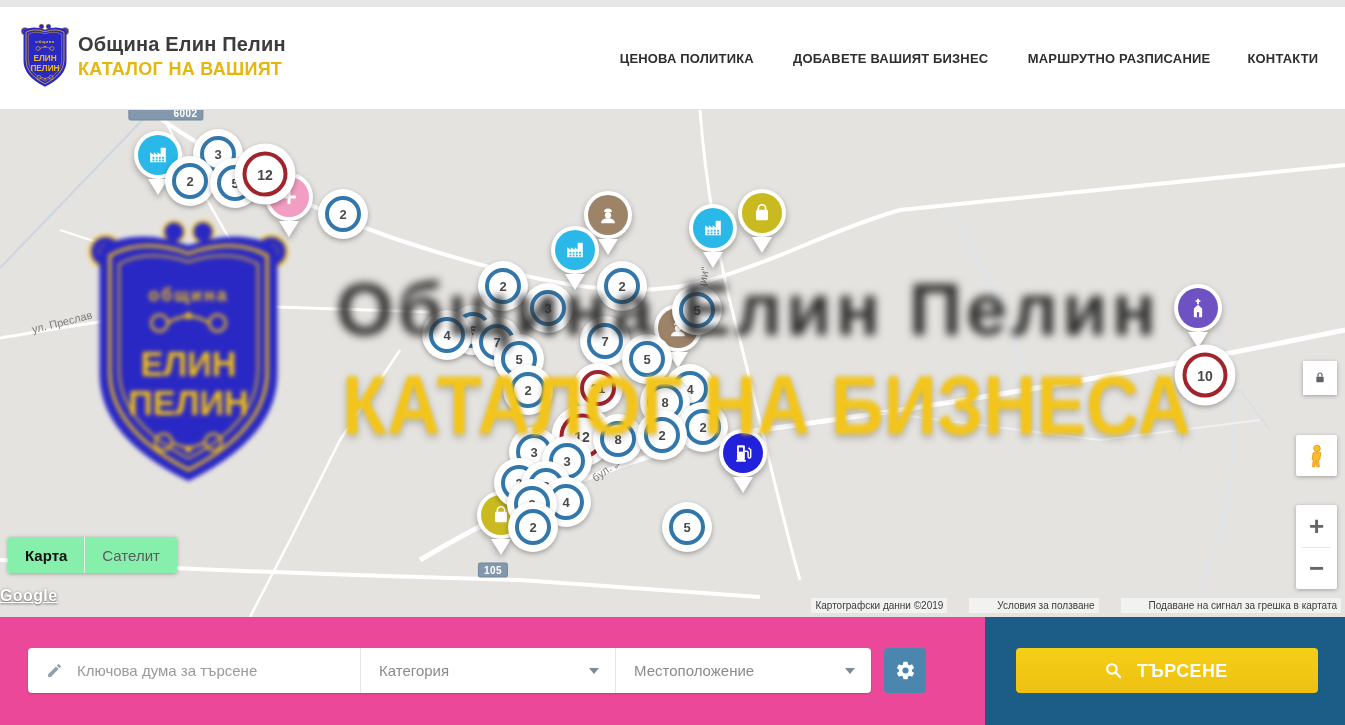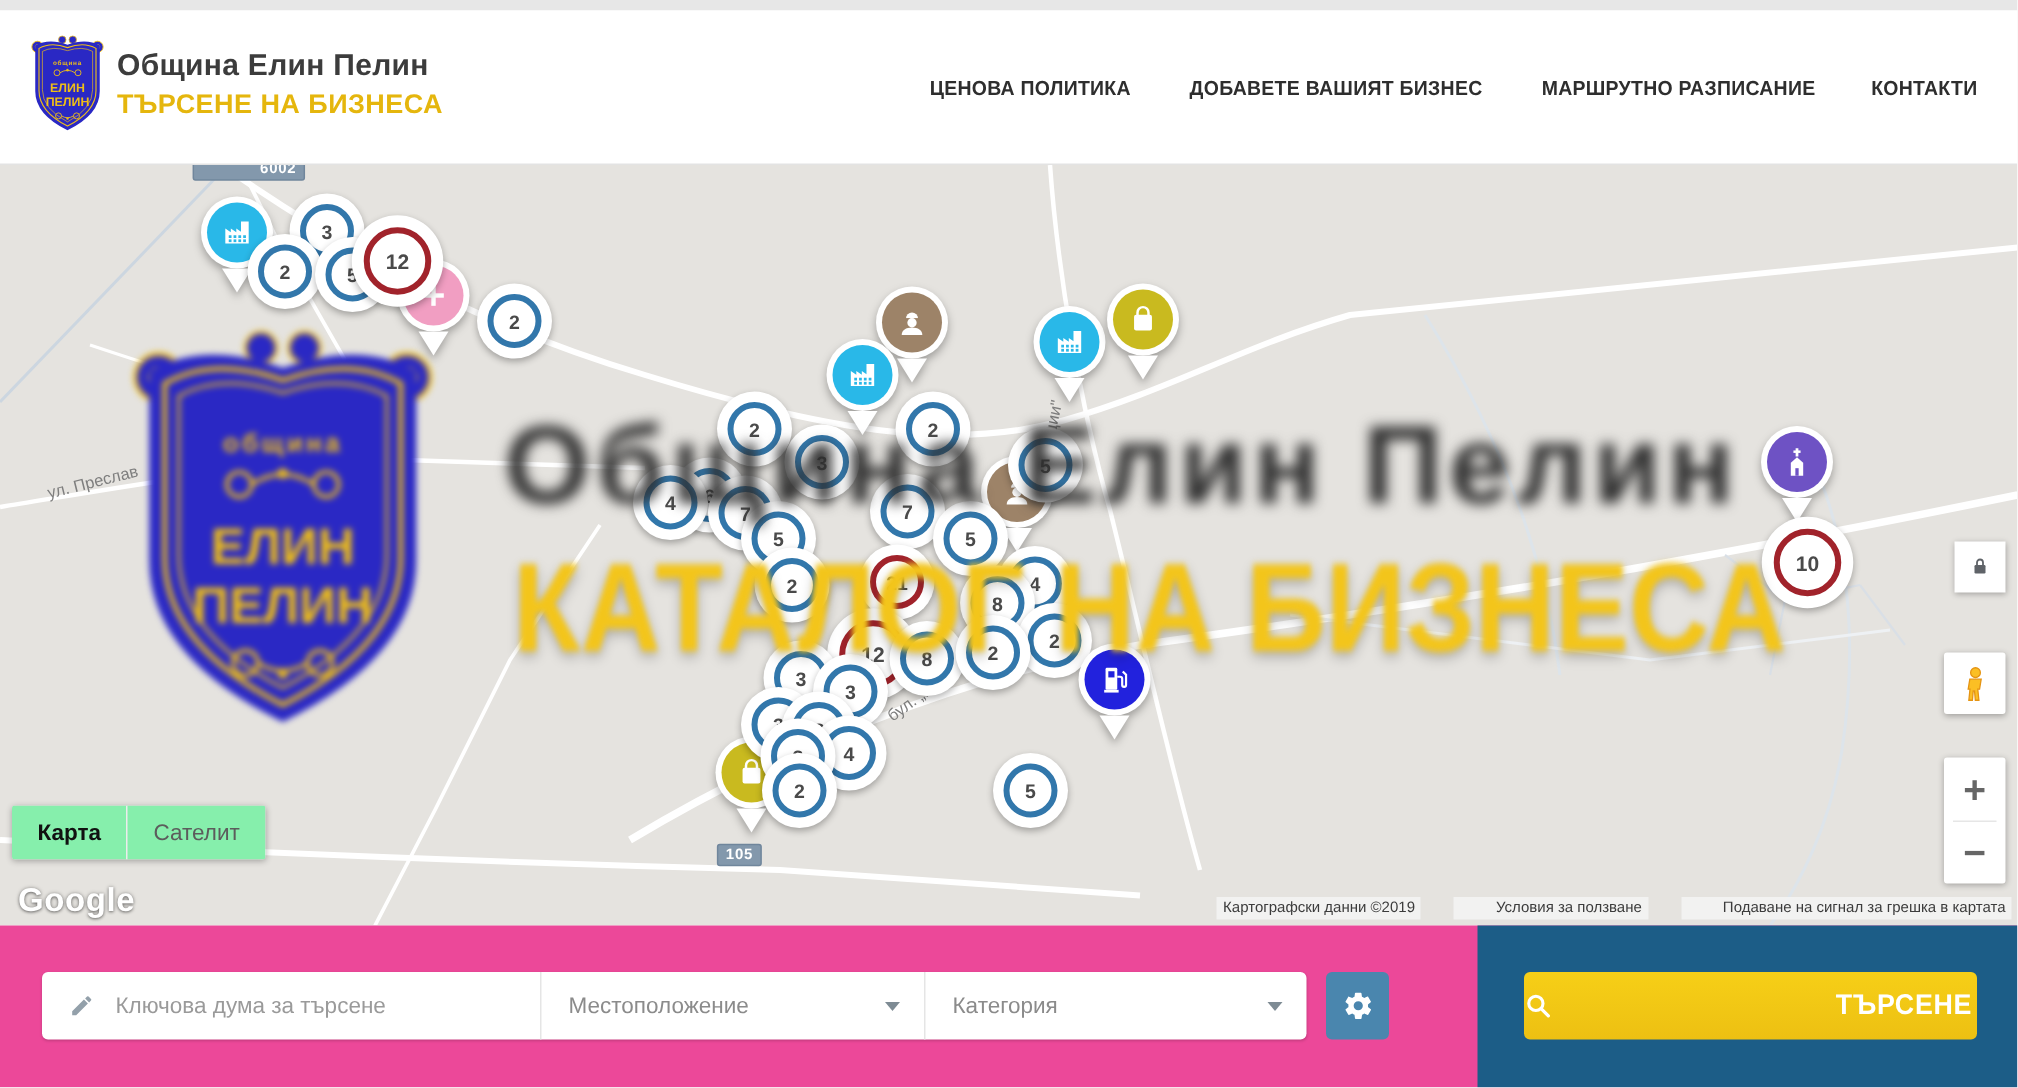--- a/index.html
+++ b/index.html
@@ -56,22 +56,22 @@
           white-space:nowrap;filter:blur(2px);transform-origin:left top;transform:scaleX(.88);
           text-shadow:0 3px 8px rgba(0,0,0,.28);}
 
   
   .maptype{position:absolute;left:8px;top:427px;display:flex;box-shadow:0 1px 4px rgba(0,0,0,.3);
            border-radius:2px;overflow:hidden;}
   .mt-btn{height:36px;background:#86efac;display:flex;align-items:center;justify-content:center;
           font-size:15px;cursor:pointer;padding:0 17px;}
   .mt-map{font-weight:bold;color:#111;}
   .mt-sat{color:#5c5c5c;border-left:1px solid #ececec;}
-  .google-logo{position:absolute;left:12px;top:477px;color:#fff;font-size:22px;font-weight:bold;
-               letter-spacing:.4px;text-shadow:0 1px 2px rgba(0,0,0,.45),0 0 3px rgba(0,0,0,.25);cursor:pointer;}
+  .google-logo{position:absolute;left:0;top:477px;color:#fff;font-size:16px;font-weight:bold;
+               letter-spacing:.4px;text-shadow:0 1px 2px rgba(0,0,0,.45),0 0 3px rgba(0,0,0,.25);cursor:pointer;text-decoration:underline;}
   .attrib{position:absolute;right:4px;top:488px;display:flex;gap:22px;font-size:10px;color:#3c3c3c;}
   .attrib span{background:rgba(245,244,245,.85);padding:2px 4px;white-space:nowrap;}
   .attrib .lnk{cursor:pointer;padding-left:28px;}
   .lock-btn{position:absolute;left:1303px;top:251px;width:34px;height:34px;background:#fff;
             box-shadow:0 1px 4px rgba(0,0,0,.3);display:flex;align-items:center;justify-content:center;cursor:pointer;}
   .lock-btn svg{width:16px;height:16px;}
   .pegman-btn{position:absolute;left:1296px;top:325px;width:41px;height:41px;background:#fff;border-radius:2px;
             box-shadow:0 1px 4px rgba(0,0,0,.3);display:flex;align-items:center;justify-content:center;cursor:grab;}
   .pegman-btn svg{width:26px;height:26px;}
   .zoomctl{position:absolute;left:1296px;top:395px;width:41px;height:84px;background:#fff;border-radius:2px;
@@ -94,21 +94,21 @@
           padding:0 16px 0 18px;border-left:1px solid #e5e5e5;cursor:pointer;}
   .sg-cat{width:255px;} .sg-loc{width:256px;}
   .sg-sel .lbl{font-size:15px;color:#8b8b8b;}
   .arrow{width:0;height:0;border-left:5px solid transparent;border-right:5px solid transparent;
          border-top:6px solid #7e8b94;}
   .gear-btn{position:absolute;left:884px;top:31px;width:42px;height:45px;background:#4a86ae;
             border-radius:4px;display:flex;align-items:center;justify-content:center;cursor:pointer;}
   .gear-btn svg{width:21px;height:21px;}
   .search-btn{position:absolute;left:1016px;top:31px;width:302px;height:45px;border-radius:4px;
               background:linear-gradient(#f6cf17,#edc012);display:flex;align-items:center;
-              justify-content:space-between;gap:11px;cursor:pointer;}
+              justify-content:center;gap:11px;cursor:pointer;}
   .search-btn svg{width:19px;height:19px;}
   .search-btn .txt{color:#fff;font-size:19px;font-weight:bold;letter-spacing:.5px;transform:scaleX(.94);}
 </style>
 </head>
 <body>
 
 <svg width="0" height="0" style="position:absolute">
   <symbol id="crest" viewBox="0 0 200 262">
     <circle cx="20" cy="32" r="15" fill="#2a28c4" stroke="#eebe18" stroke-width="2.5"></circle>
     <circle cx="20" cy="32" r="6" fill="none" stroke="#eebe18" stroke-width="2"></circle>
@@ -136,21 +136,21 @@
 <div class="page">
 
   <div class="topstrip"></div>
   <div class="header">
     <div class="logo-wrap">
       <svg class="logo-crest">
           <use href="#crest"></use>
         </svg>
       <div class="logo-texts">
         <div class="logo-title">Община Елин Пелин</div>
-        <div class="logo-sub">ТЪРСЕНЕ НА БИЗНЕСА</div>
+        <div class="logo-sub">КАТАЛОГ НА ВАШИЯТ</div>
       </div>
     </div>
     <nav class="main-nav">
         <div class="nav-item">ЦЕНОВА ПОЛИТИКА</div>
         <div class="nav-item">ДОБАВЕТЕ ВАШИЯТ БИЗНЕС</div>
         <div class="nav-item">МАРШРУТНО РАЗПИСАНИЕ</div>
         <div class="nav-item">КОНТАКТИ</div>
       </nav>
   </div>
 
@@ -501,26 +501,26 @@
 
   <div class="searchbar">
     <div class="sb-dark"></div>
     <div class="search-group">
       <div class="sg-kw">
         <svg viewBox="0 0 24 24">
           <path d="M3 17.25V21h3.75L17.8 9.94l-3.75-3.75L3 17.25zM20.7 7a1 1 0 0 0 0-1.4l-2.3-2.3a1 1 0 0 0-1.4 0l-1.8 1.8 3.75 3.75L20.7 7z" fill="#93a0aa"></path>
         </svg>
         <input type="text" value="" placeholder="Ключова дума за търсене" style="">
       </div>
+      <div class="sg-sel sg-cat">
+        <span class="lbl">Категория</span>
+        <span class="arrow"></span>
+      </div>
       <div class="sg-sel sg-loc">
         <span class="lbl">Местоположение</span>
-        <span class="arrow"></span>
-      </div>
-      <div class="sg-sel sg-cat">
-        <span class="lbl">Категория</span>
         <span class="arrow"></span>
       </div>
     </div>
     <div class="gear-btn">
       <svg viewBox="0 0 24 24">
         <path fill="#fff" d="M19.4 13c.04-.32.06-.66.06-1s-.02-.68-.06-1l2.1-1.65c.2-.15.25-.42.12-.64l-2-3.46c-.12-.22-.39-.3-.6-.22l-2.5 1c-.52-.4-1.08-.73-1.7-.98l-.38-2.65A.49.49 0 0 0 14 2h-4c-.25 0-.46.18-.5.42l-.38 2.65c-.6.25-1.17.58-1.7.98l-2.5-1c-.22-.08-.48 0-.6.22l-2 3.46c-.13.22-.07.49.12.64L4.56 11c-.04.32-.06.66-.06 1s.02.68.06 1l-2.1 1.65c-.2.15-.25.42-.12.64l2 3.46c.12.22.39.3.6.22l2.5-1c.52.4 1.08.73 1.7.98l.38 2.65c.04.24.25.42.5.42h4c.25 0 .46-.18.5-.42l.38-2.65c.6-.25 1.17-.58 1.7-.98l2.5 1c.22.08.48 0 .6-.22l2-3.46c.13-.22.07-.49-.12-.64L19.4 13zM12 15.5a3.5 3.5 0 1 1 0-7 3.5 3.5 0 0 1 0 7z"></path>
       </svg>
     </div>
     <div class="search-btn">
       <svg viewBox="0 0 24 24">

